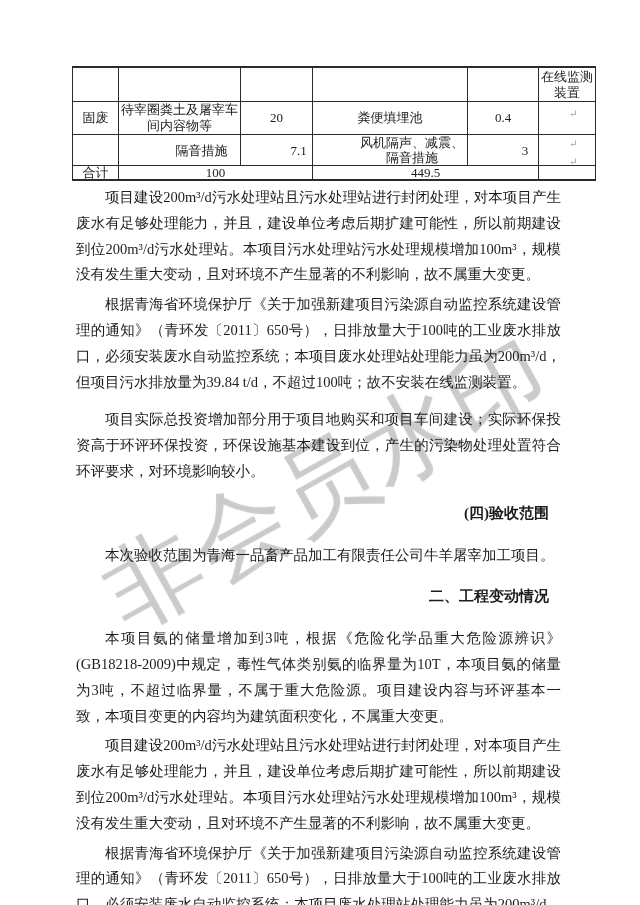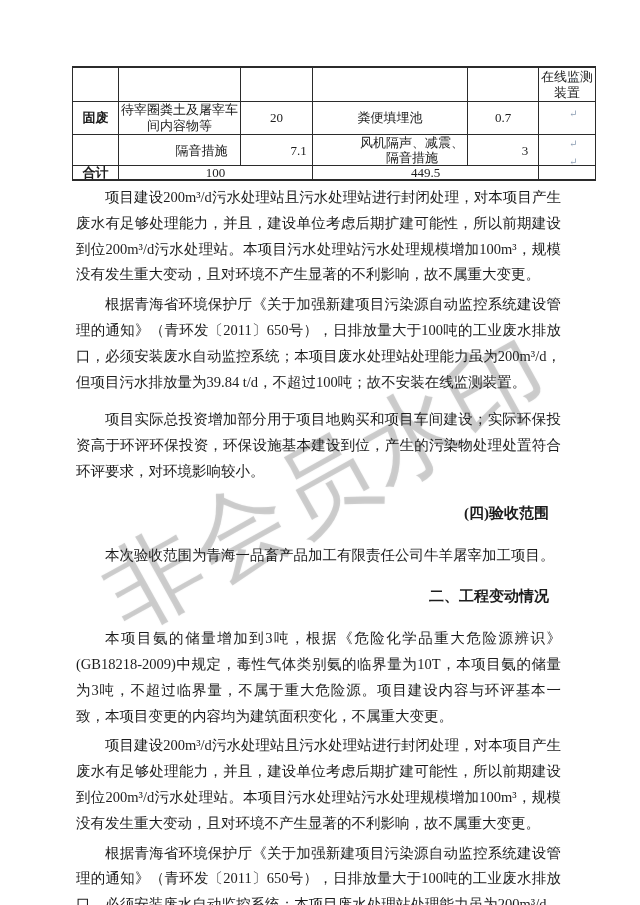--- a/index.html
+++ b/index.html
@@ -50,21 +50,21 @@
     text-align: center;
     vertical-align: middle;
     padding: 0 2px;
     line-height: 16px;
     overflow: hidden;
   }
   table.emtable tr.r1 td { border-top: 2px solid #2b2b2b; height: 33px; }
   table.emtable tr.r2 td { height: 31px; }
   table.emtable tr.r3 td { height: 17px; line-height: 15px; padding-left: 46px; }
   table.emtable tr.r4 td { border-bottom: 2px solid #2b2b2b; height: 13px; line-height: 13px; }
-  .c1 { width: 41px; font-weight: bold; }
+  .c1 { width: 41px; }
   .c2 { width: 117px; }
   .c3 { width: 67px; }
   .c4 { width: 150px; }
   .c5 { width: 66px; }
   .c6 { width: 52px; border-radius: 15px; }
   .rowmark {
     position: absolute;
     left: 497px;
     font-size: 10px;
     color: #8fa0b5;
@@ -117,21 +117,21 @@
           <td class="c3"></td>
           <td class="c4"></td>
           <td class="c5"></td>
           <td class="c6">在线监测装置</td>
         </tr>
         <tr class="r2">
           <td class="c1">固废</td>
           <td class="c2">待宰圈粪土及屠宰车间内容物等</td>
           <td class="c3">20</td>
           <td class="c4">粪便填埋池</td>
-          <td class="c5">0.7</td>
+          <td class="c5">0.4</td>
           <td class="c6"></td>
         </tr>
         <tr class="r3">
           <td class="c1">噪声</td>
           <td class="c2">隔音措施</td>
           <td class="c3">7.1</td>
           <td class="c4">风机隔声、减震、隔音措施</td>
           <td class="c5">3</td>
           <td class="c6"></td>
         </tr>

